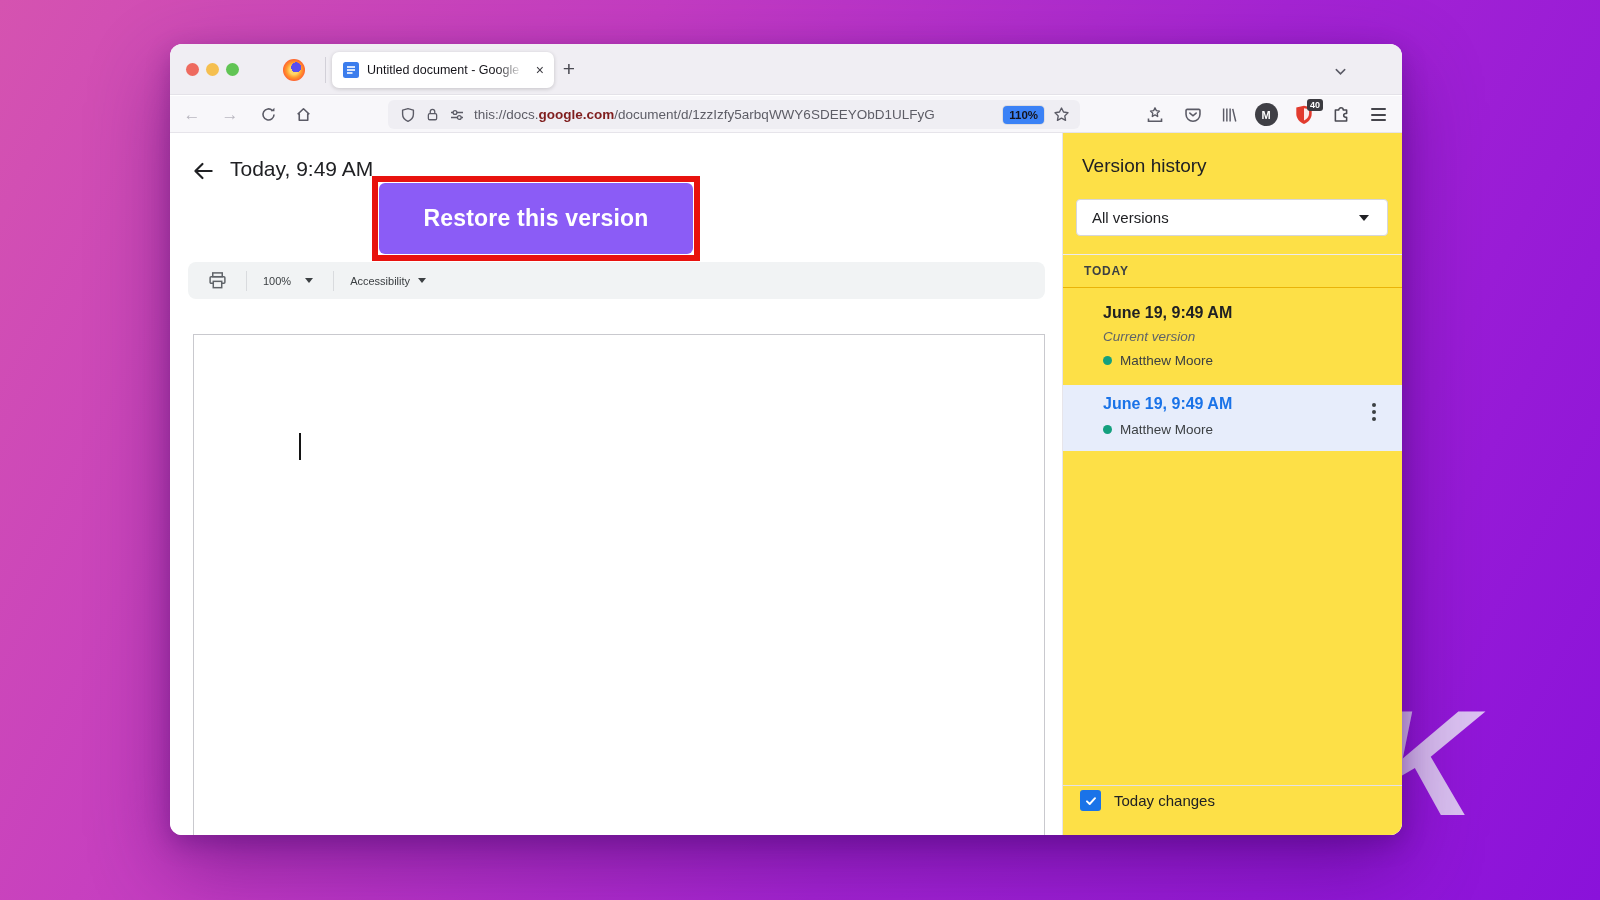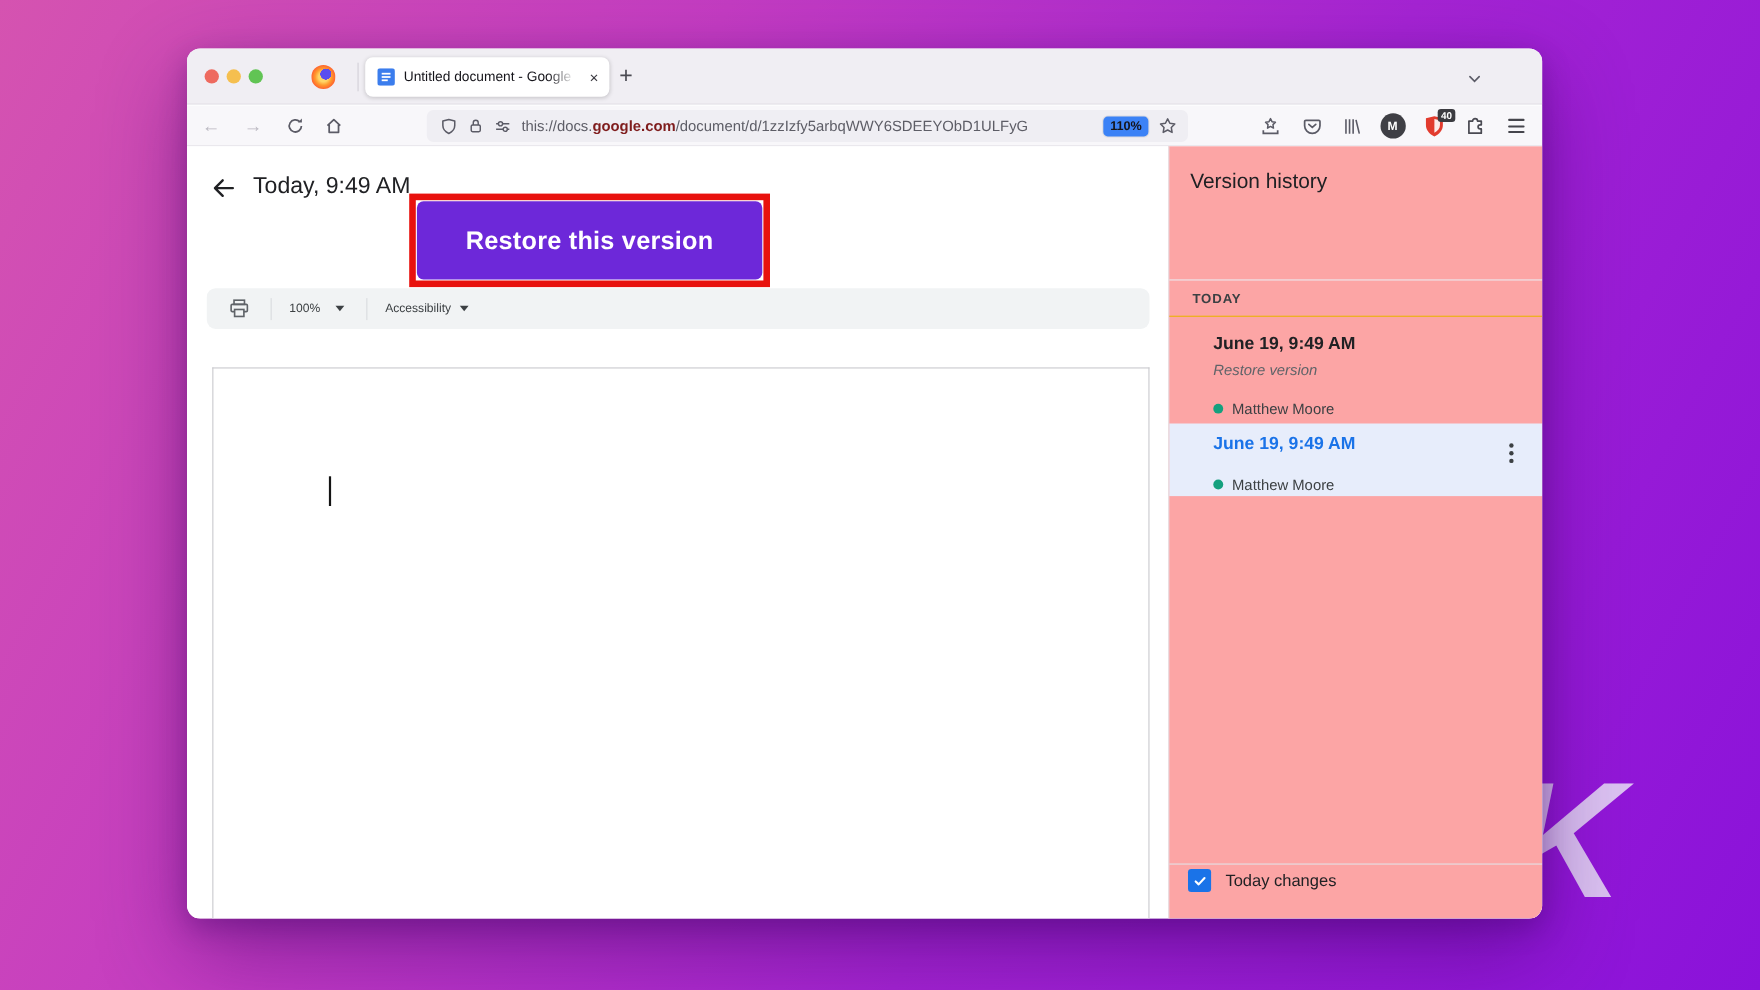--- a/index.html
+++ b/index.html
@@ -62,46 +62,46 @@
   .ext-badge{ position:absolute; top:-5px; right:-8px; background:#3b3b40; color:#fff; font-size:9px;
     font-weight:700; padding:1px 3px; border-radius:3px; line-height:1.2; }
   .hamburger{ display:flex; flex-direction:column; gap:3.5px; }
   .hamburger span{ width:15px; height:2px; background:#45454c; border-radius:1px; }
   
   .content{ position:absolute; left:0; top:89px; width:100%; height:702px; background:#fff; }
   .back-btn{ position:absolute; left:20px; top:25px; width:28px; height:28px; }
   .page-title{ position:absolute; left:60px; top:24px; font-size:21px; color:#202124; white-space:nowrap; }
   .red-annotation{ position:absolute; left:202px; top:43px; width:328px; height:85px;
     border:6px solid #e8120e; padding:1px; z-index:5; }
-  .restore-btn{ width:100%; height:100%; background:#6d28d9; border:none; border-radius:6px;
+  .restore-btn{ width:100%; height:100%; background:#8b5cf6; border:none; border-radius:6px;
     color:#fff; font-size:23px; font-weight:700; font-family:inherit; letter-spacing:.2px; cursor:pointer; }
   .doc-toolbar{ position:absolute; left:18px; top:129px; width:857px; height:37px; background:#f1f3f4;
     border-radius:8px; display:flex; align-items:center; }
   .tb-sep{ width:1px; height:20px; background:#d9dbde; }
   .tb-label{ font-size:11px; color:#3c4043; }
   .caret{ width:0; height:0; border-left:4px solid transparent; border-right:4px solid transparent;
     border-top:5px solid #3c4043; }
   .doc-page{ position:absolute; left:23px; top:201px; width:852px; height:501px; background:#fff;
     border:1px solid #c9c9ce; border-bottom:none; }
   .text-cursor{ position:absolute; left:105px; top:98px; width:2px; height:27px; background:#141414; }
   
-  .sidebar{ position:absolute; left:892px; top:89px; width:340px; height:702px; background:#fca5a5;
+  .sidebar{ position:absolute; left:892px; top:89px; width:340px; height:702px; background:#fde047;
     border-left:1px solid #e7e5ea; }
   .vh-title{ position:absolute; left:19px; top:22px; font-size:19px; color:#202124; }
   .vh-filter{ position:absolute; left:13px; top:66px; width:312px; height:37px; border:1px solid #d6d6da;
     border-radius:4px; background:#fff; display:flex; align-items:center; padding:0 18px 0 15px; }
   .vh-filter .tb-label{ flex:1; font-size:15px; color:#202124; }
   .vh-filter .caret{ border-top-color:#202124; border-left-width:5px; border-right-width:5px; border-top-width:6px; }
   .vh-section{ position:absolute; left:0; top:121px; width:100%; height:34px; border-top:1px solid #eceaef;
     border-bottom:1px solid #eab308; display:flex; align-items:center; padding-left:21px; }
   .vh-section span{ font-size:12px; font-weight:700; letter-spacing:.8px; color:#3c4043; }
   .ver-entry{ position:absolute; left:0; width:100%; }
   .ver-time{ font-size:16px; font-weight:700; color:#202124; }
   .ver-note{ font-size:13.5px; font-style:italic; color:#5f6368; margin-top:7px; }
-  .ver-author{ display:flex; align-items:center; gap:8px; margin-top:20px; }
+  .ver-author{ display:flex; align-items:center; gap:8px; margin-top:9px; }
   .ver-dot{ width:9px; height:9px; border-radius:50%; background:#14a07e; }
   .ver-author span{ font-size:13.5px; color:#3c4043; }
   .entry-current{ top:163px; padding:8px 0 0 40px; }
   .entry-selected{ top:252px; height:66px; background:#e7edfb; padding:10px 0 0 40px; }
   .entry-selected .ver-time{ color:#1a73e8; }
   .kebab{ position:absolute; right:22px; top:14px; display:flex; flex-direction:column; gap:3px; padding:4px; }
   .kebab i{ width:4px; height:4px; border-radius:50%; background:#3c4043; }
   .vh-footer-divider{ position:absolute; left:0; top:652px; width:100%; height:1px; background:#e3e1e6; }
   .show-changes{ position:absolute; left:17px; top:657px; display:flex; align-items:center; gap:13px; }
   .checkbox{ width:21px; height:21px; background:#1a73e8; border-radius:3px; display:flex;
@@ -270,28 +270,32 @@
     </div>
 
     <div class="doc-page">
       <div class="text-cursor"></div>
     </div>
   </div>
 
   <div class="sidebar">
     <div class="vh-title">Version history</div>
 
+    <div class="vh-filter">
+      <span class="tb-label">All versions</span>
+      <span class="caret"></span>
+    </div>
 
     <div class="vh-section">
       <span>TODAY</span>
     </div>
 
     <div class="ver-entry entry-current">
       <div class="ver-time">June 19, 9:49 AM</div>
-      <div class="ver-note">Restore version</div>
+      <div class="ver-note">Current version</div>
       <div class="ver-author">
         <span class="ver-dot"></span>
         <span>Matthew Moore</span>
       </div>
     </div>
 
     <div class="ver-entry entry-selected">
       <div class="ver-time">June 19, 9:49 AM</div>
       <div class="ver-author">
         <span class="ver-dot"></span>

